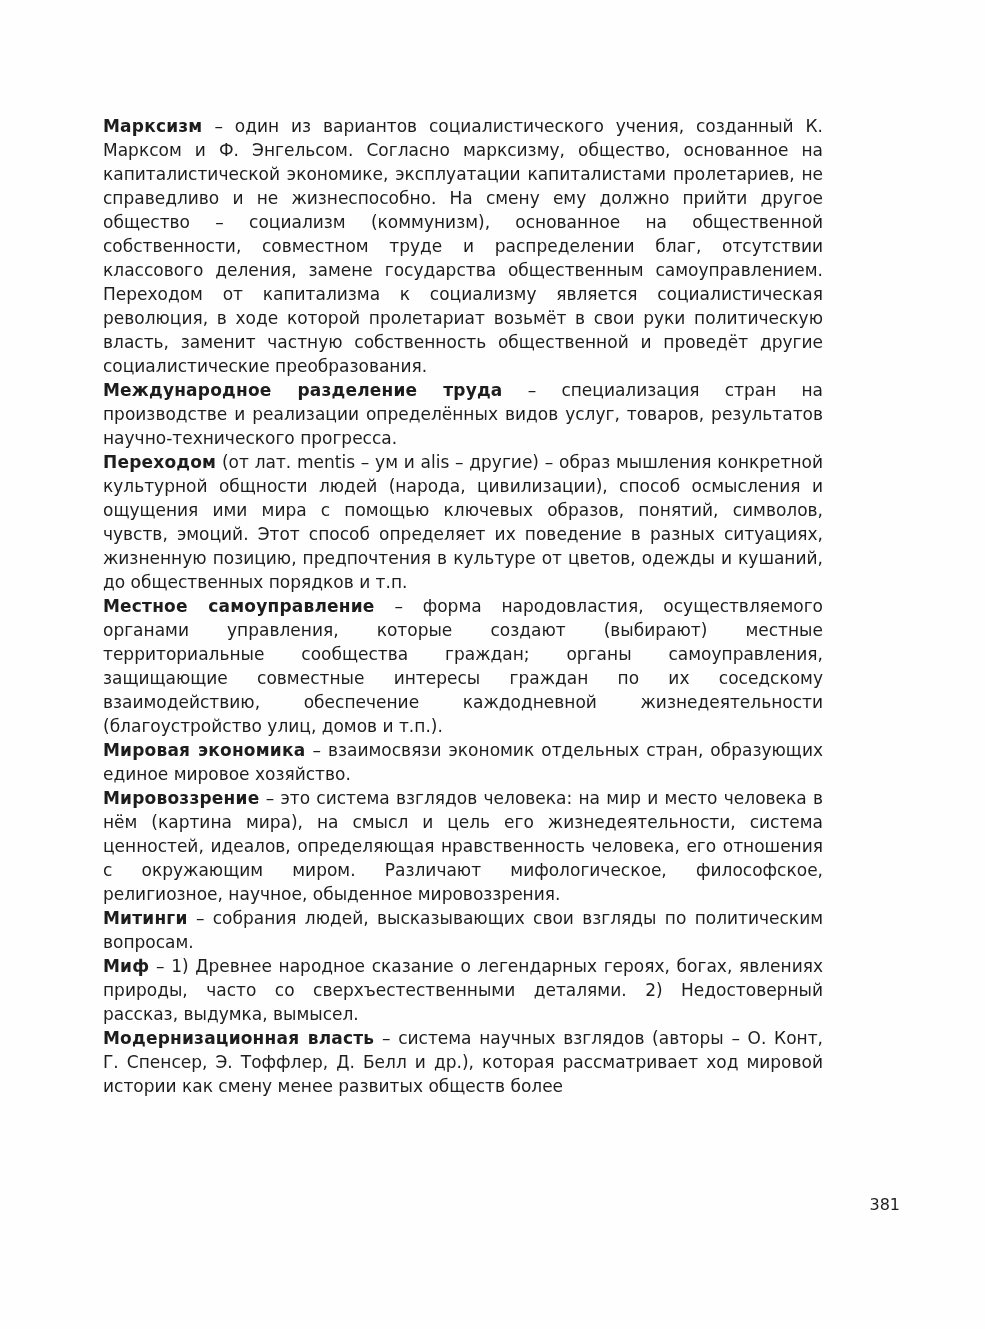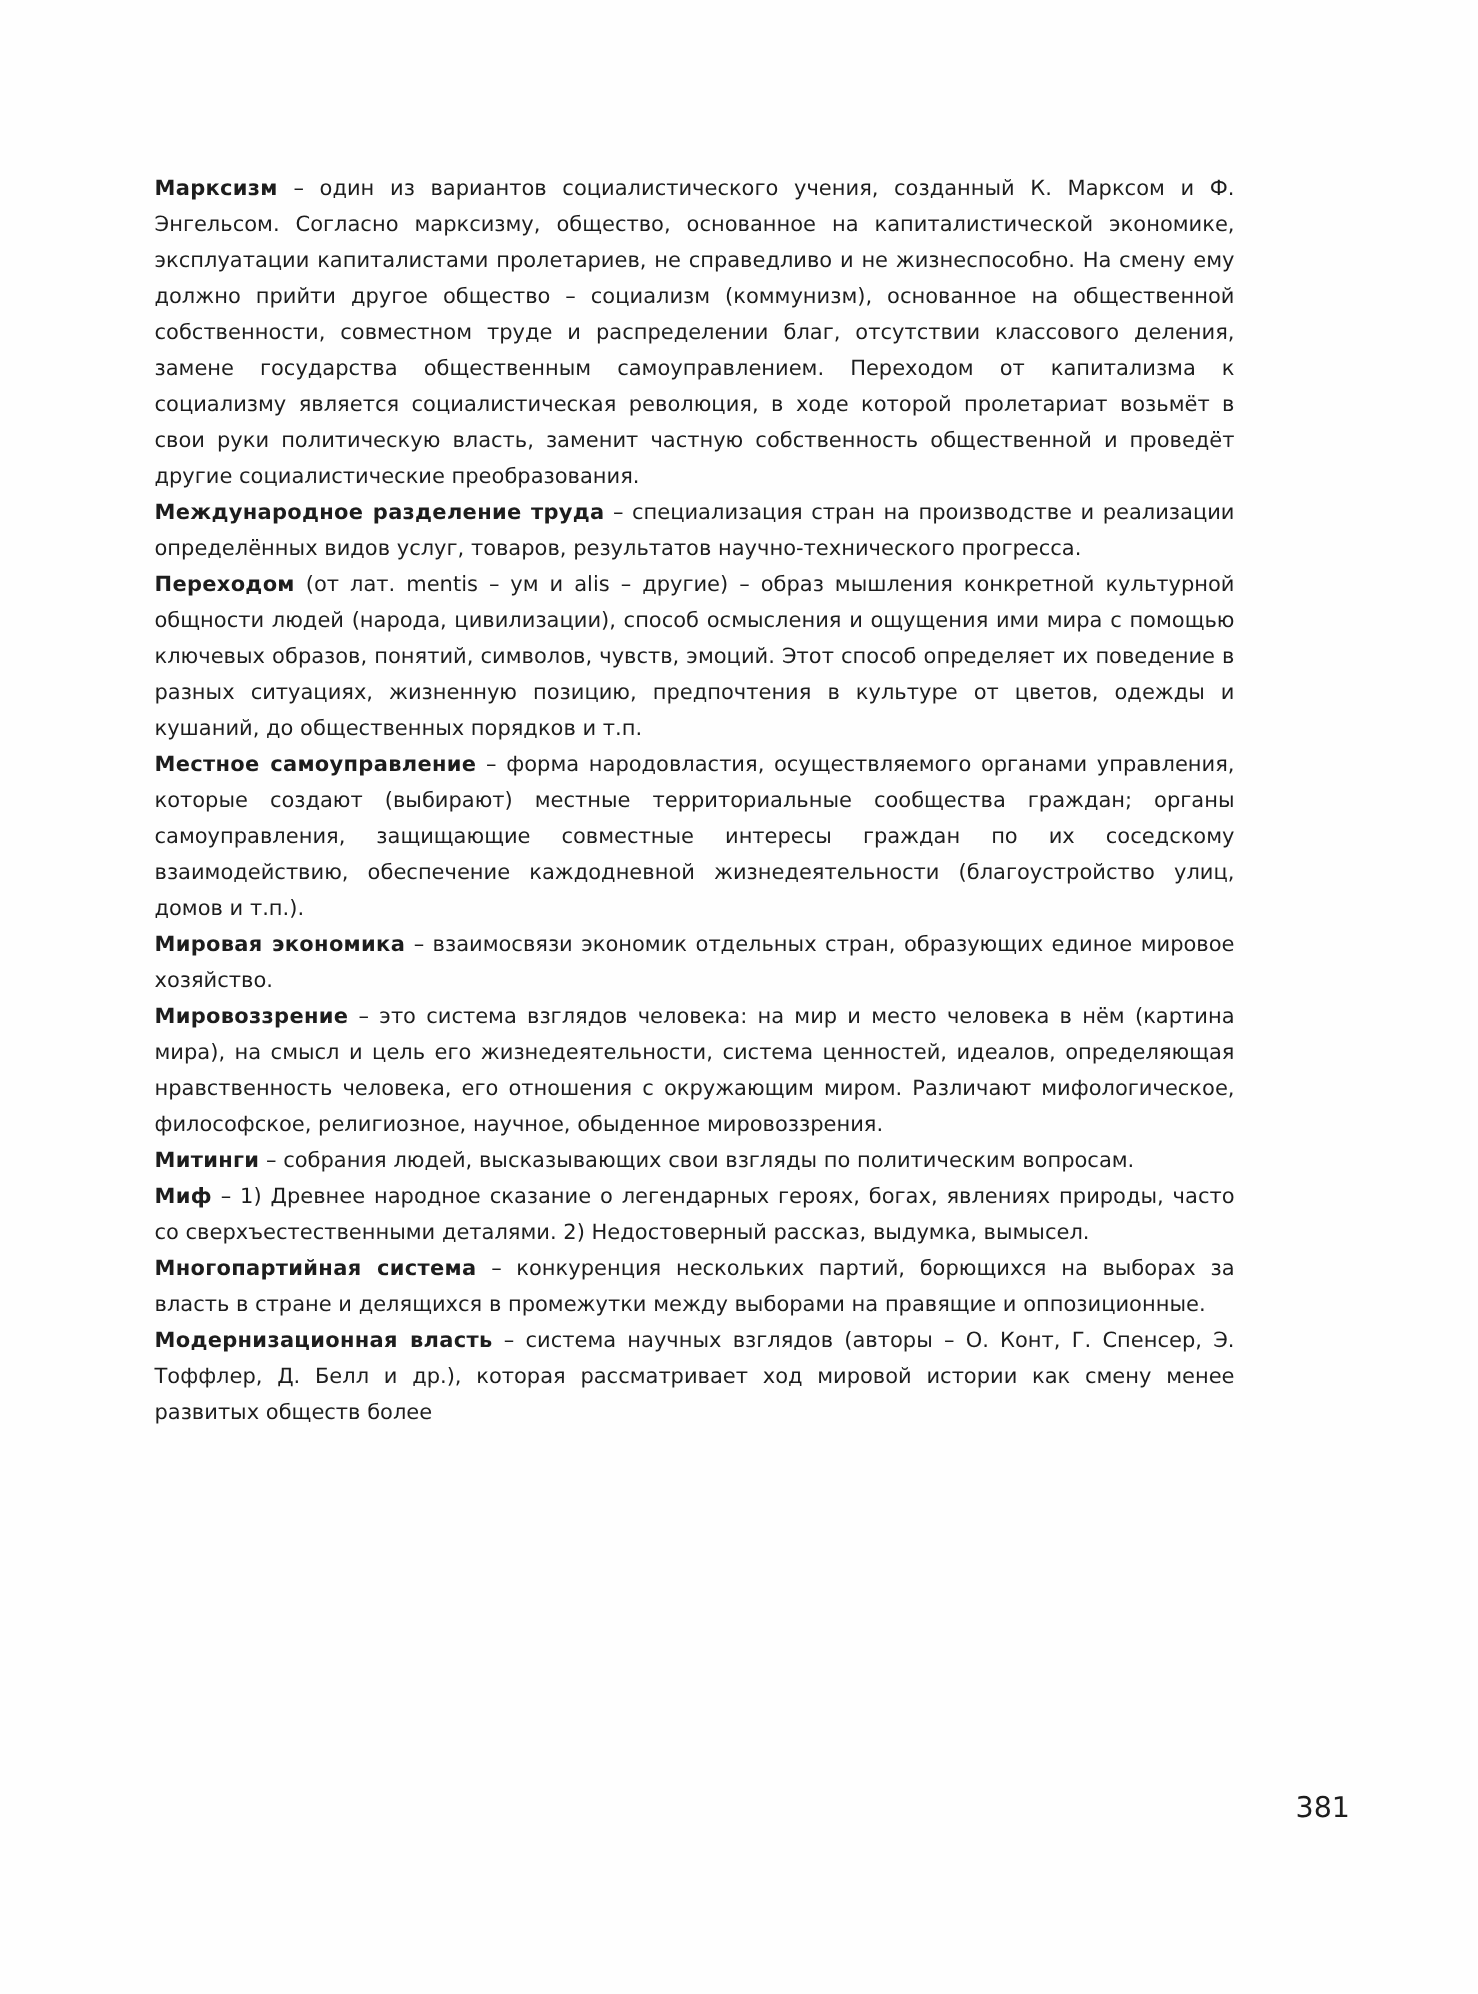--- a/index.html
+++ b/index.html
@@ -14,38 +14,38 @@
     background: #fefefe;
     overflow: hidden;
     font-family: "DejaVu Sans", sans-serif;
     color: #1d1d1d;
   }
   .glossary-text {
     position: absolute;
     left: 103px;
     top: 114px;
     width: 720px;
-    font-size: 14px;
+    font-size: 17px;
     line-height: 24px;
     text-align: justify;
   }
   .entry {
     margin: 0;
     padding: 0;
   }
   .entry .term {
     font-weight: 700;
     letter-spacing: 0.2px;
   }
   .page-number {
     position: absolute;
     top: 1193px;
     left: 840px;
     width: 60px;
-    font-size: 19px;
+    font-size: 16px;
     line-height: 24px;
     text-align: right;
     color: #1d1d1d;
   }
 </style>
 </head>
 <body>
 
 <div class="book-page">
 
@@ -85,24 +85,20 @@
     <p class="entry">
       <span class="term">Митинги</span>
       <span>– собрания людей, высказывающих свои взгляды по политическим вопросам.</span>
     </p>
 
     <p class="entry">
       <span class="term">Миф</span>
       <span>– 1) Древнее народное сказание о легендарных героях, богах, явлениях природы, часто со сверхъестественными деталями. 2) Недостоверный рассказ, выдумка, вымысел.</span>
     </p>
 
-    <p class="entry">
-      <span class="term">Многопартийная система</span>
-      <span>– конкуренция нескольких партий, борющихся на выборах за власть в стране и делящихся в промежутки между выборами на правящие и оппозиционные.</span>
-    </p>
 
     <p class="entry">
       <span class="term">Модернизационная власть</span>
       <span>– система научных взглядов (авторы – О. Конт, Г. Спенсер, Э. Тоффлер, Д. Белл и др.), которая рассматривает ход мировой истории как смену менее развитых обществ более</span>
     </p>
 
   </div>
 
   <div class="page-number">381</div>
 

